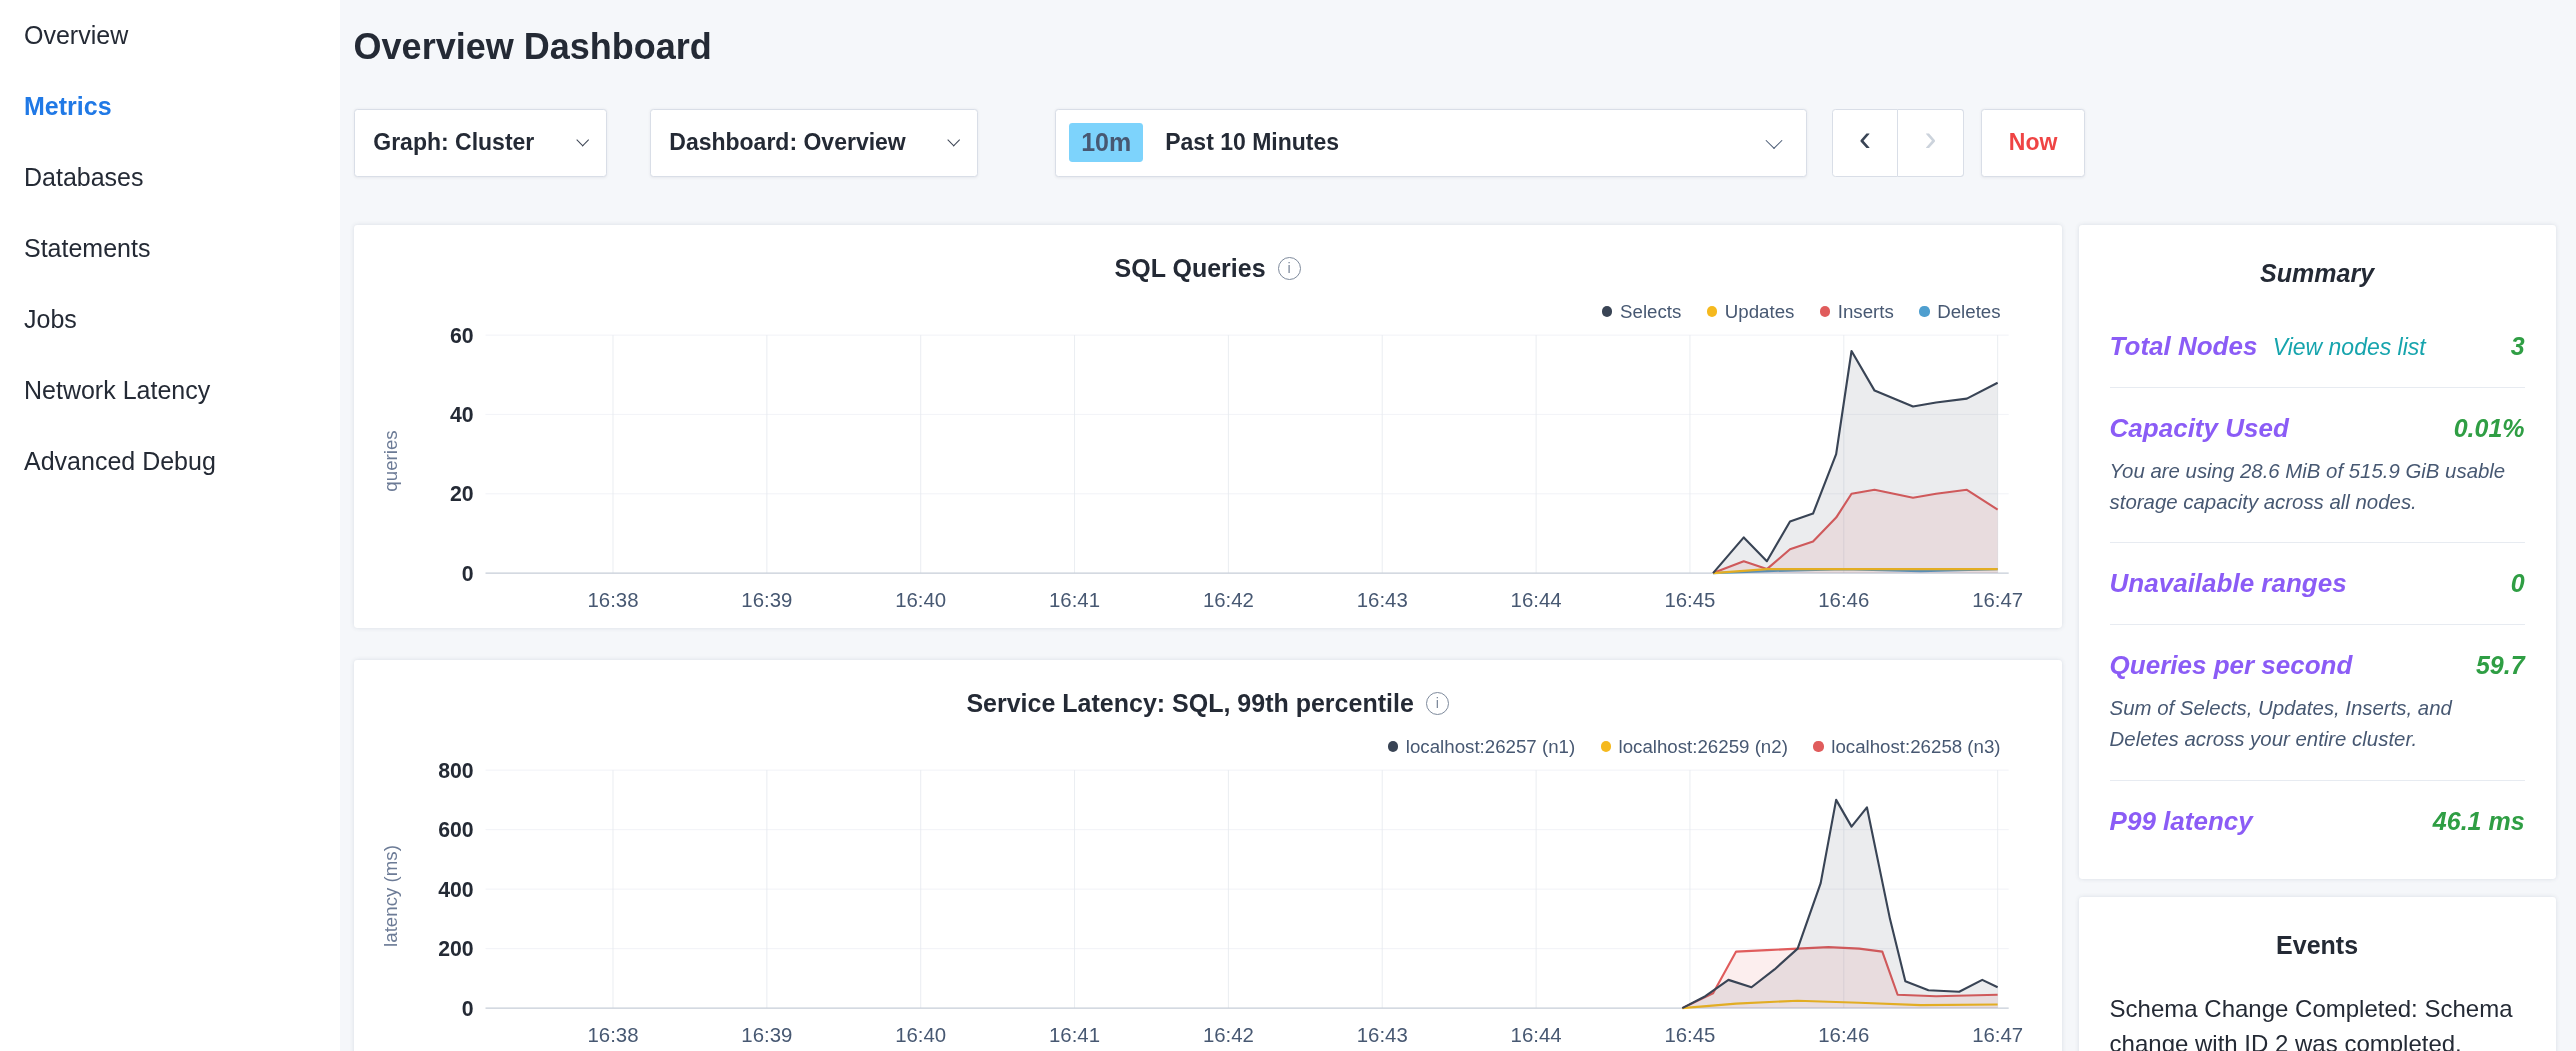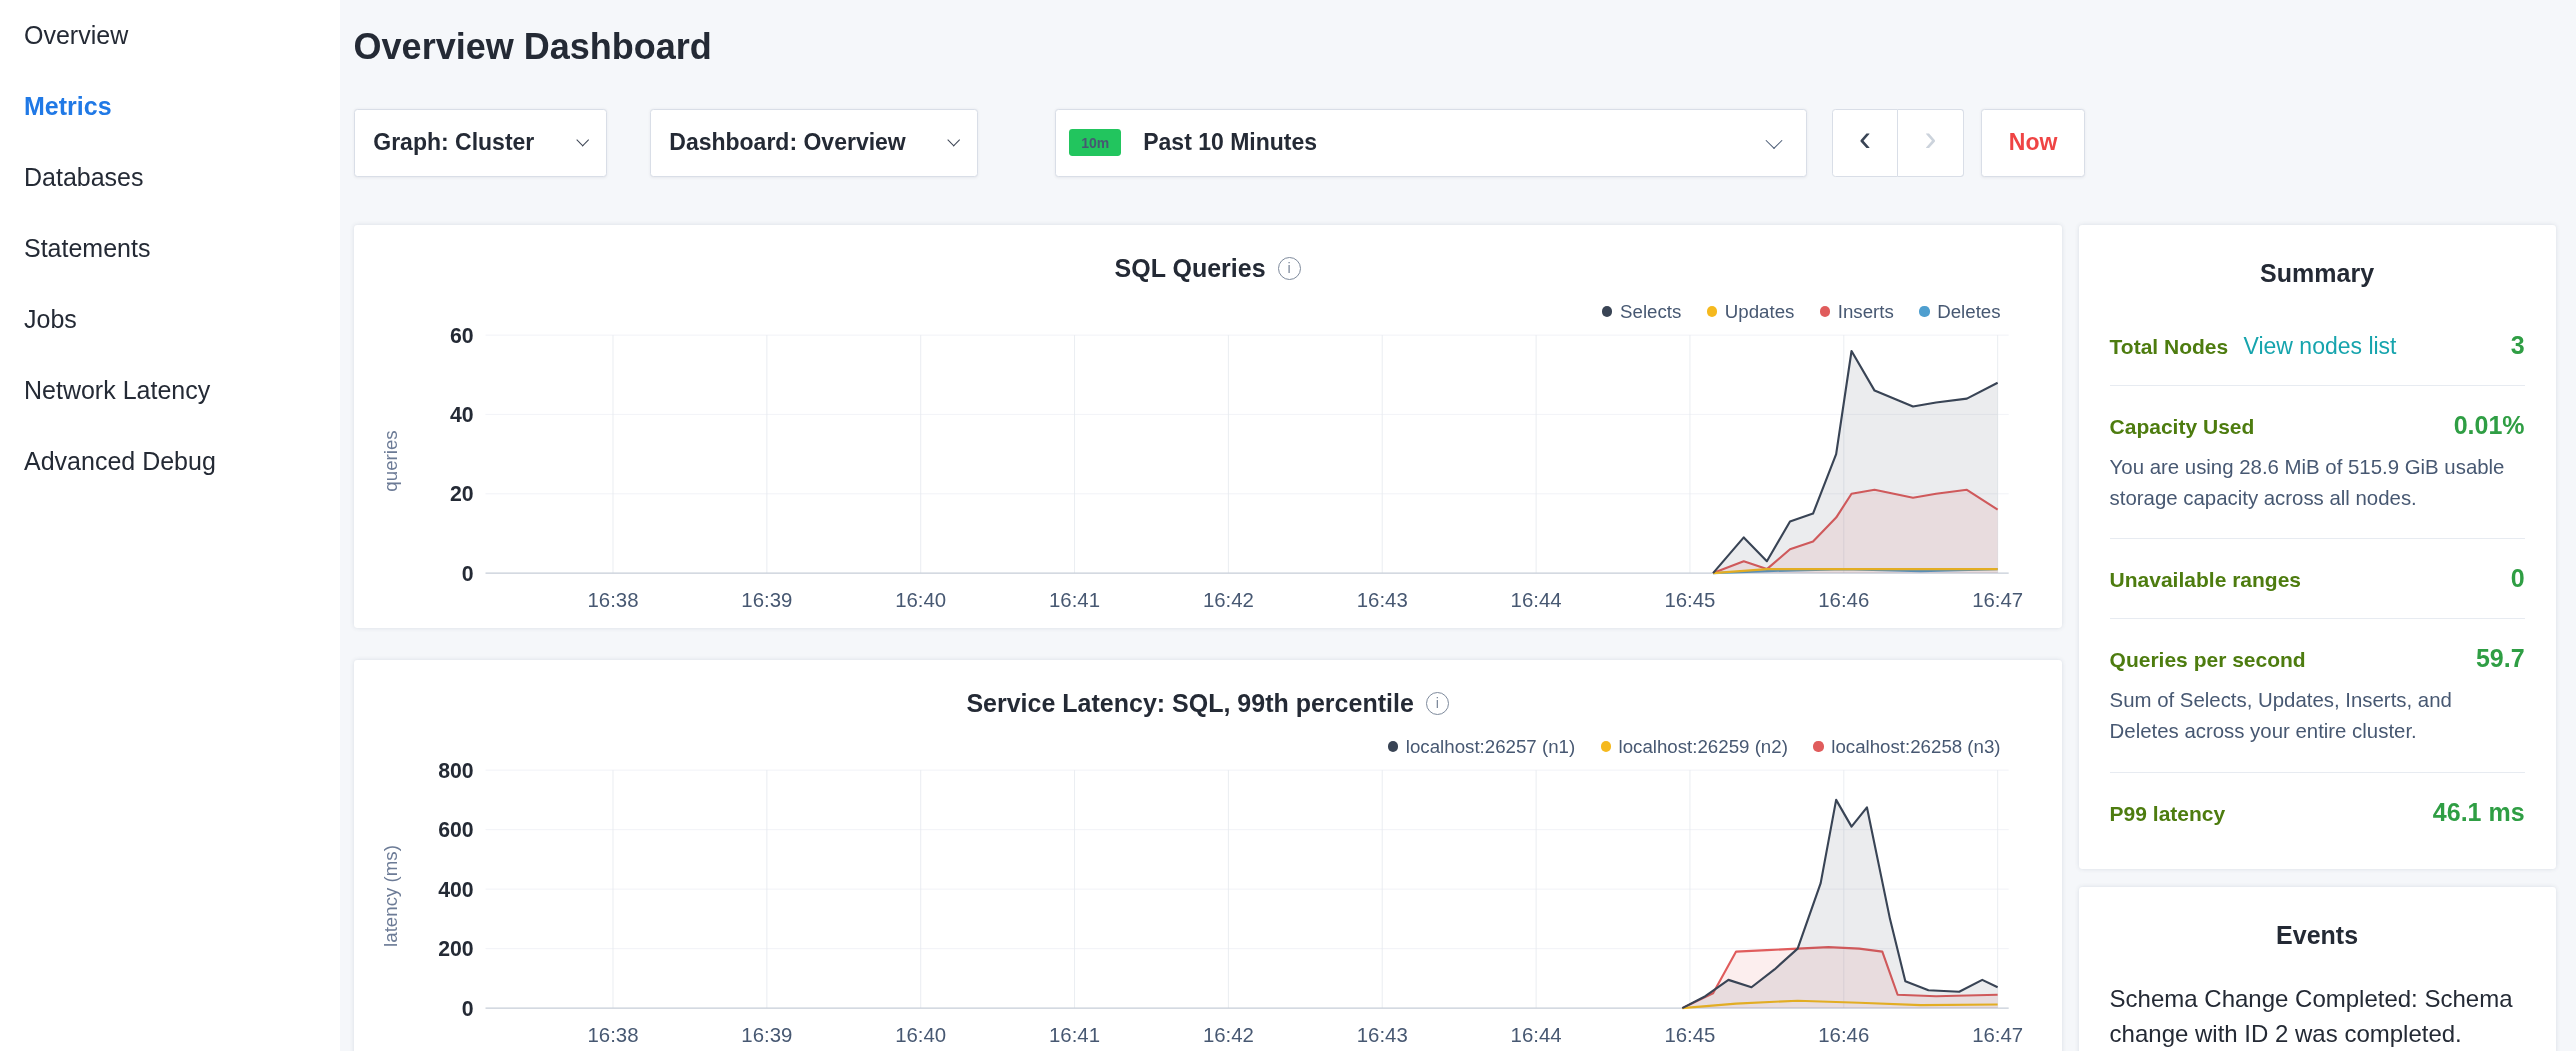--- a/index.html
+++ b/index.html
@@ -19,21 +19,21 @@
   .main { flex:1; padding:25.5px 20.4px 0 13.6px; }
   h1.page-title { font-size:36px; font-weight:bold; color:#242a35; }
 
   .controls { display:flex; align-items:stretch; height:68px; margin-top:41px; }
   .btnish { background:#fff; border:0.9px solid #d9dee7; border-radius:3.4px; box-shadow:0 0.9px 2.6px rgba(60,70,90,.08); display:flex; align-items:center; cursor:pointer; font-family:inherit; }
   .dd { padding:0 18.7px; font-size:23px; font-weight:bold; color:#242a35;text-align:center; }
   .dd-graph { width:253px; }
   .dd-dash { width:328px; margin-left:43px; }
   .caret { width:9.4px; height:9.4px; border-right:1.7px solid #3c4554; border-bottom:1.7px solid #3c4554; transform:rotate(45deg) translate(-1.7px,-1.7px); margin-left:auto; }
   .time-picker { width:752px; margin-left:77px; padding:0 25.5px 0 13.6px; }
-  .chip { background:#22c55e; color:#475872; font-size:14px; font-weight:bold; padding:5.1px 12px; border-radius:3.4px; }
+  .chip { background:#7dd3fc; color:#475872; font-size:25px; font-weight:bold; padding:5.1px 12px; border-radius:3.4px; }
   .tp-label { font-size:23px; font-weight:bold; margin-left:22px; color:#242a35; }
   .caret.big { width:12px; height:12px; border-color:#475872; }
   .pager { display:flex; margin-left:25.5px; }
   .pager button { width:66px; background:#fff; border:0.9px solid #d9dee7; font-size:36px; line-height:1; color:#394455; cursor:pointer; border-radius:3.4px 0 0 3.4px; font-family:inherit; padding-bottom:6.8px; }
   .pager button + button { border-left:none; border-radius:0 3.4px 3.4px 0; color:#ccd3dc; cursor:default; }
   .now-btn { width:104px; margin-left:17px; justify-content:center; font-size:23px; font-weight:bold; color:#ef4444; cursor:default; }
 
   
   .content-row { display:flex; margin-top:48px; gap:17px; align-items:flex-start; }
   .charts-col { width:1708px; }
@@ -47,28 +47,28 @@
   .chart-head h3 { font-size:25px; font-weight:bold; color:#242a35; }
   .info-icon { width:23px; height:23px; border:1.7px solid #7e8a9c; border-radius:50%; color:#7e8a9c; font-size:14.5px; display:flex; align-items:center; justify-content:center; cursor:pointer; }
   .legend { position:absolute; top:76px; right:61px; display:flex; gap:25.5px; }
   .legend-item { display:flex; align-items:center; gap:7.7px; font-size:18.7px; color:#475872; }
   .legend-item .dot { width:10.2px; height:10.2px; border-radius:50%; display:inline-block; }
   .plot { position:absolute; top:88px; left:0; width:1708px; height:306px; }
   .plot svg text { font-family:"Liberation Sans", sans-serif; }
   .ylabel { position:absolute; left:37px; top:236px; transform:translate(-50%,-50%) rotate(-90deg); font-size:18.7px; color:#6c7b96; white-space:nowrap; }
 
   
-  .summary-card { width:477px; min-height:595px; padding:0 31px 17px 31px; }
+  .summary-card { width:477px; min-height:595px; padding:0 31px 17px 31px;font-style:italic; }
   .card h3.card-title { text-align:center; font-size:25px; font-weight:bold; padding-top:34px; }
   .sum-rows { margin-top:18.7px; }
   .sum-block { padding:25px 0; border-bottom:0.9px solid #e7ebf1; }
   .sum-block:last-child { border-bottom:none; }
   .sum-row { display:flex; justify-content:space-between; align-items:baseline; }
   .sum-left { display:flex; align-items:baseline; gap:15.3px; min-width:0; }
-  .sum-label { font-size:21px; font-weight:bold; color:#4d7c0f; }
+  .sum-label { font-size:26px; font-weight:bold; color:#8b5cf6; }
   .sum-link { font-size:23px; color:var(--link-teal,#16a4ad); cursor:pointer; text-decoration:none; white-space:nowrap; }
   .sum-value { font-size:25px; font-weight:bold; color:var(--value-green,#2f9e44); white-space:nowrap; }
   .sum-sub { margin-top:12px; font-size:20.4px; line-height:1.5; color:#475872; }
 
   
   .events-card { width:477px; height:255px; margin-top:18.7px; padding:0 31px; }
   .event-item { margin-top:32px; }
   .event-text { font-size:24px; line-height:1.45; color:#242a35; }
   .event-time { margin-top:10.2px; font-size:20.4px; color:#6c7b96; }
 </style>

